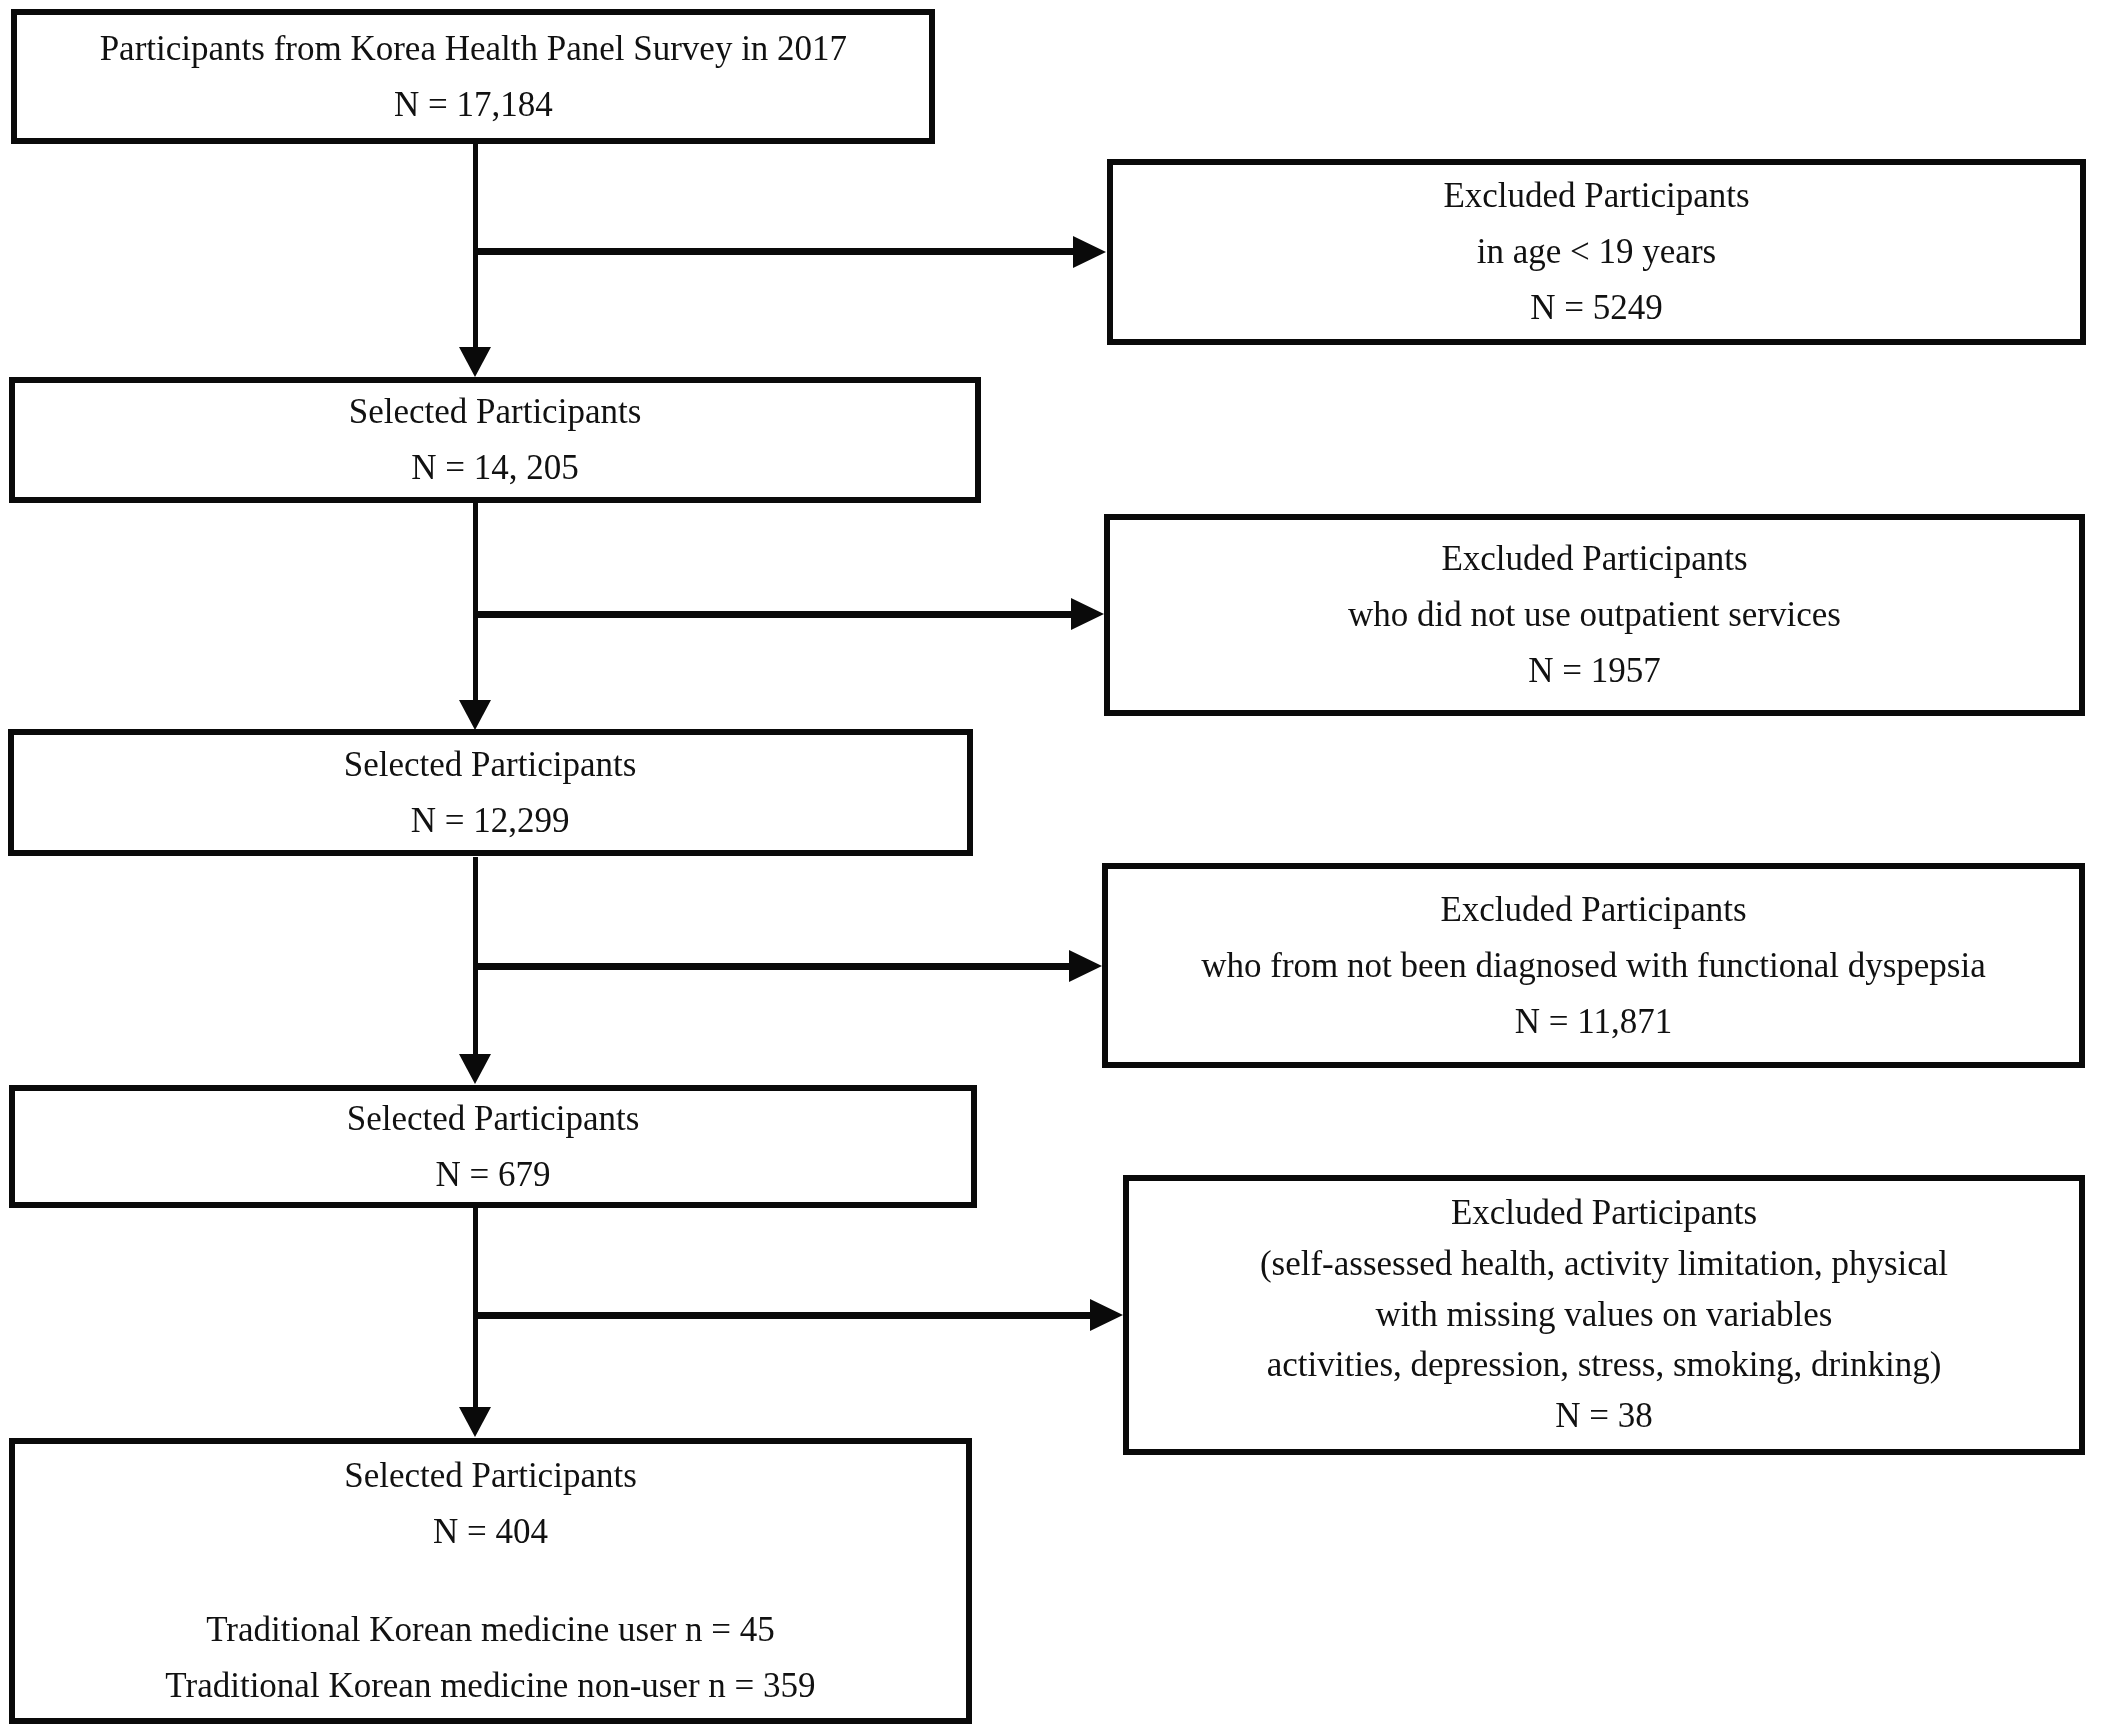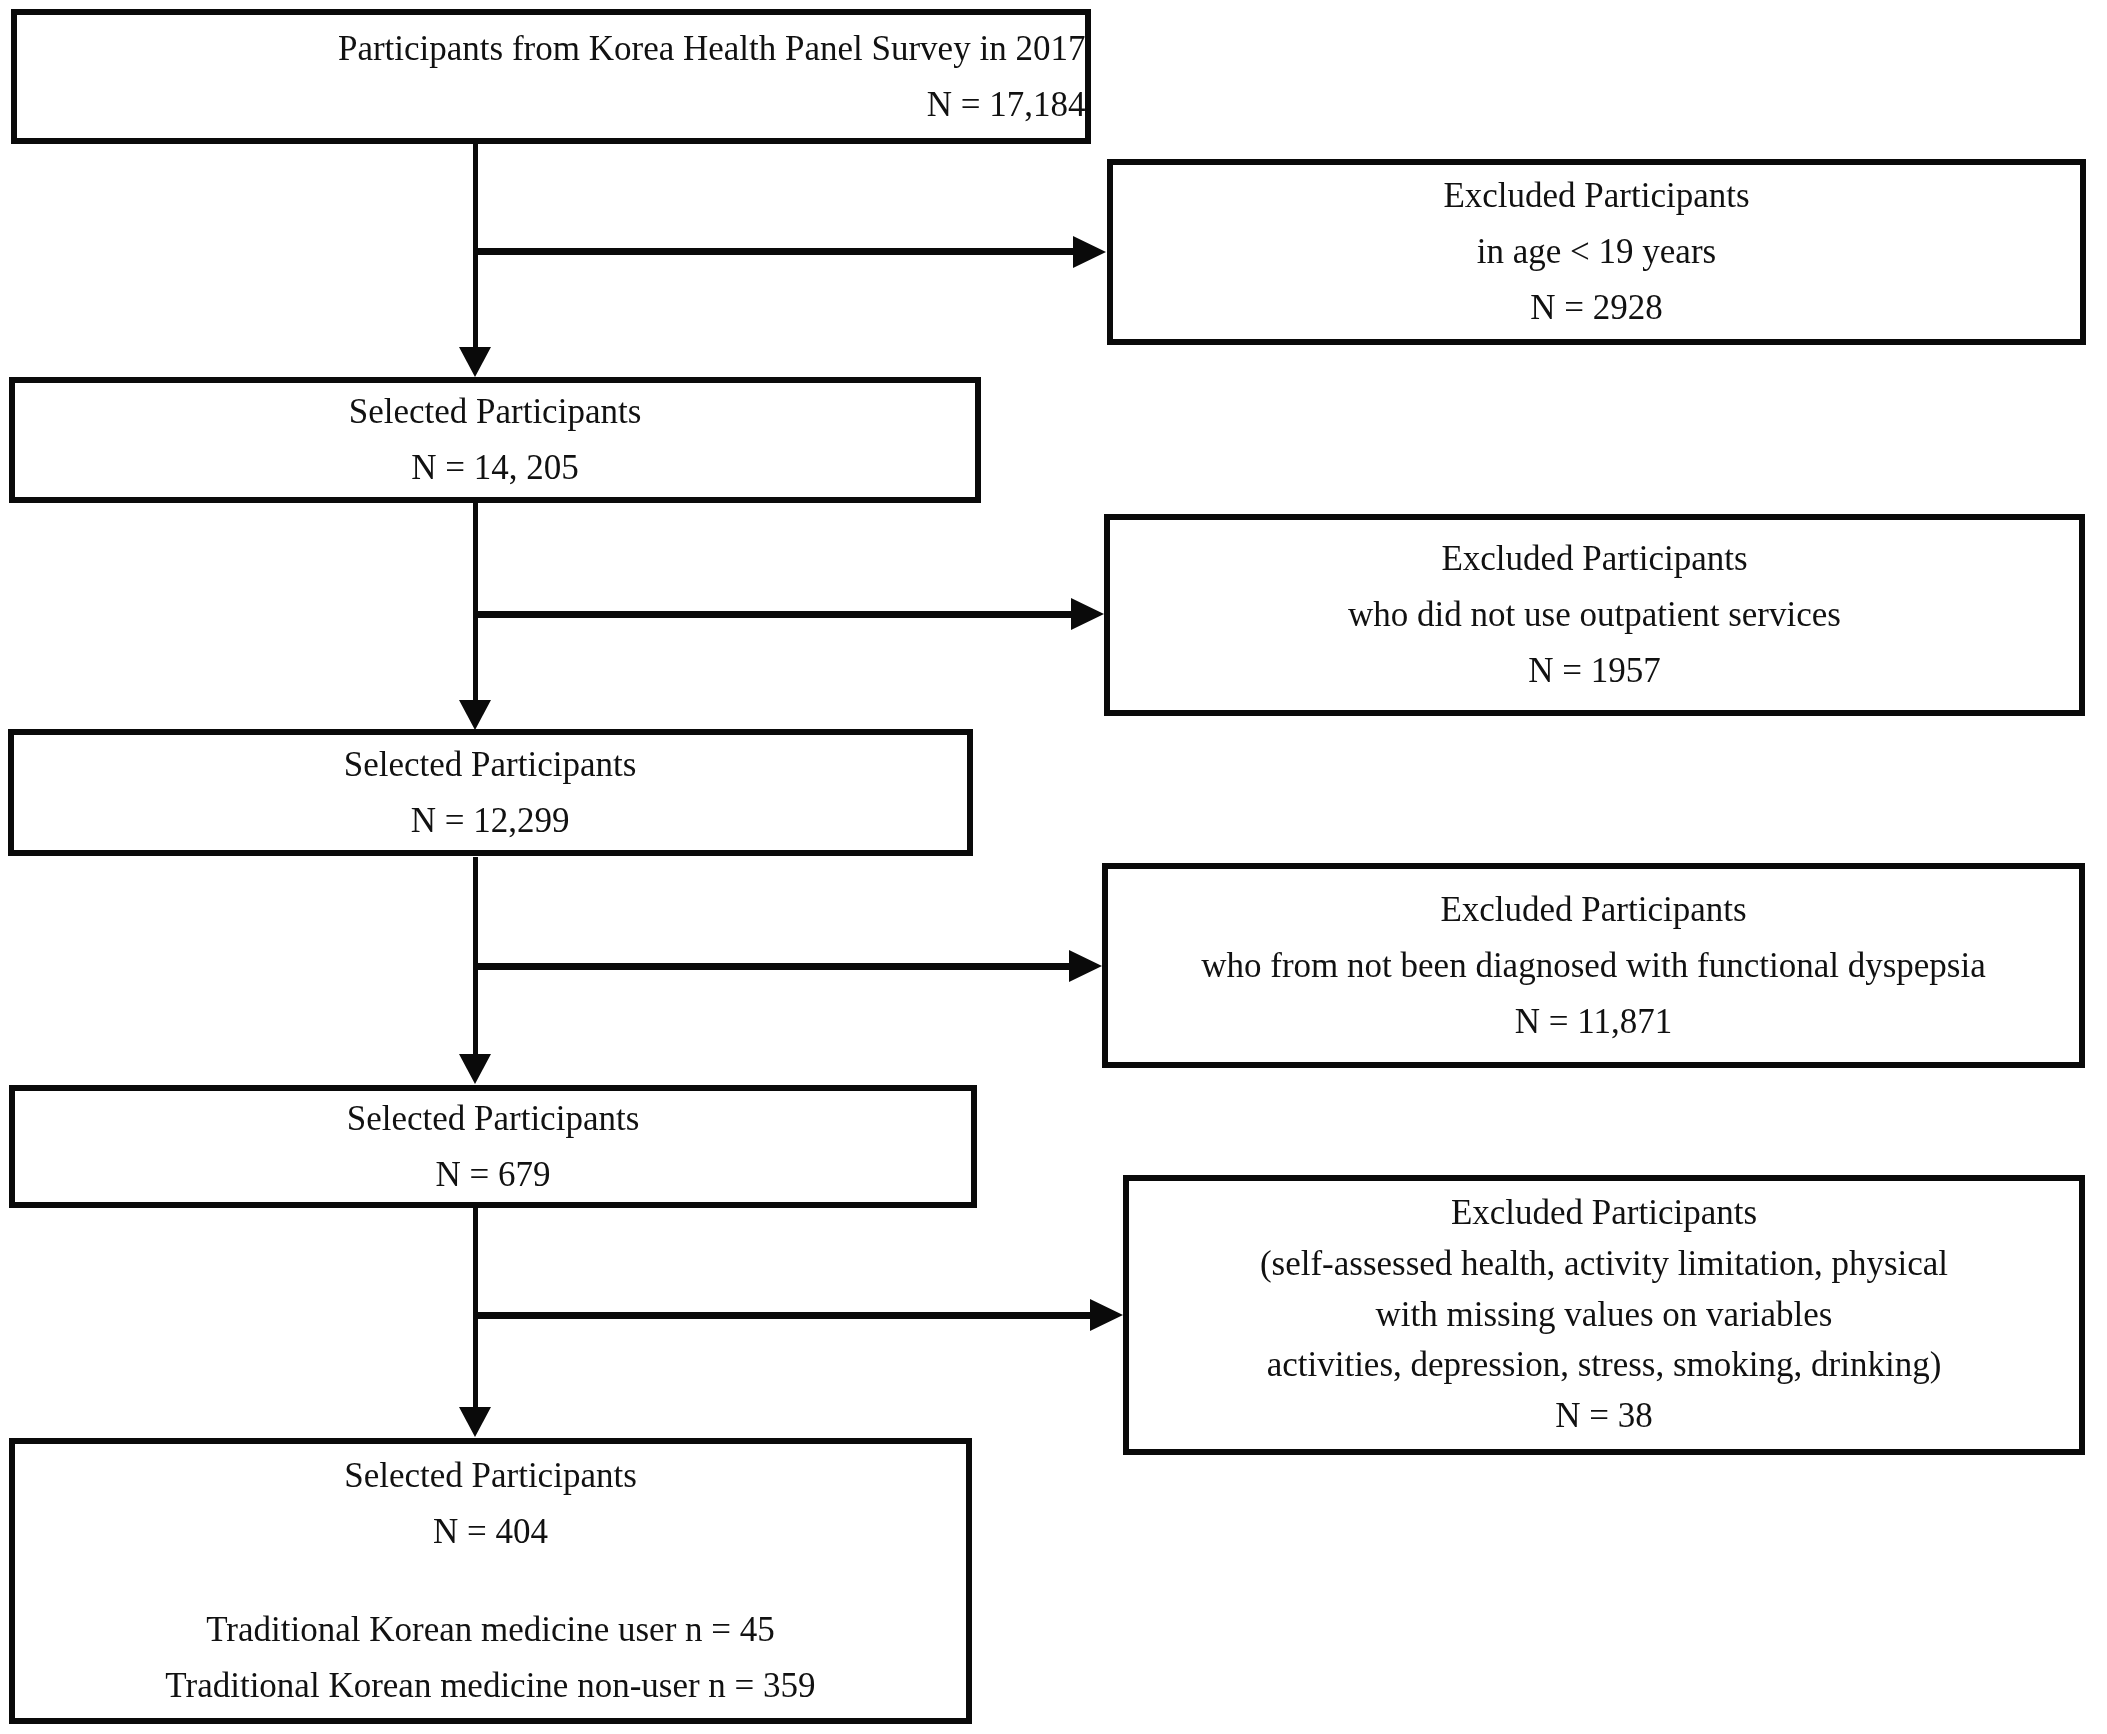--- a/index.html
+++ b/index.html
@@ -22,21 +22,21 @@
     position:absolute;width:0;height:0;
     border-left:16px solid transparent;border-right:16px solid transparent;
     border-top:30px solid #0a0a0a;
   }
   .arrow-right{
     position:absolute;width:0;height:0;
     border-top:16px solid transparent;border-bottom:16px solid transparent;
     border-left:33px solid #0a0a0a;
   }
   
-  .b-survey   {left:11.4px;  top:9px;   width:1080px; height:135px;align-items:flex-end;}
+  .b-survey   {left:11.4px;  top:9px;   width:924px; height:135px;}
   .b-sel1     {left:9px;  top:377px;  width:972px; height:126px;}
   .b-sel2     {left:7.6px;  top:729px;  width:965px; height:127px;}
   .b-sel3     {left:9px;  top:1085px; width:968px; height:123px;}
   .b-final    {left:9px;  top:1438px; width:963px; height:286px;}
   
   .b-exc1     {left:1107px; top:159px;  width:979px; height:186px;}
   .b-exc2     {left:1104px; top:514px;  width:981px; height:202px;}
   .b-exc3     {left:1102px; top:863px; width:983px; height:205px;}
   .b-exc4     {left:1123px; top:1175px; width:962px; height:280px;}
   
@@ -87,21 +87,21 @@
     <span class="line">N = 404</span>
     <div class="subgroup">
       <span class="line">Traditional Korean medicine user n = 45</span>
       <span class="line">Traditional Korean medicine non-user n = 359</span>
     </div>
   </div>
 
   <div class="box b-exc1">
     <span class="line">Excluded Participants</span>
     <span class="line">in age &lt; 19 years</span>
-    <span class="line">N = 2928</span>
+    <span class="line">N = 5249</span>
   </div>
 
   <div class="box b-exc2">
     <span class="line">Excluded Participants</span>
     <span class="line">who did not use outpatient services</span>
     <span class="line">N = 1957</span>
   </div>
 
   <div class="box b-exc3">
     <span class="line">Excluded Participants</span>

